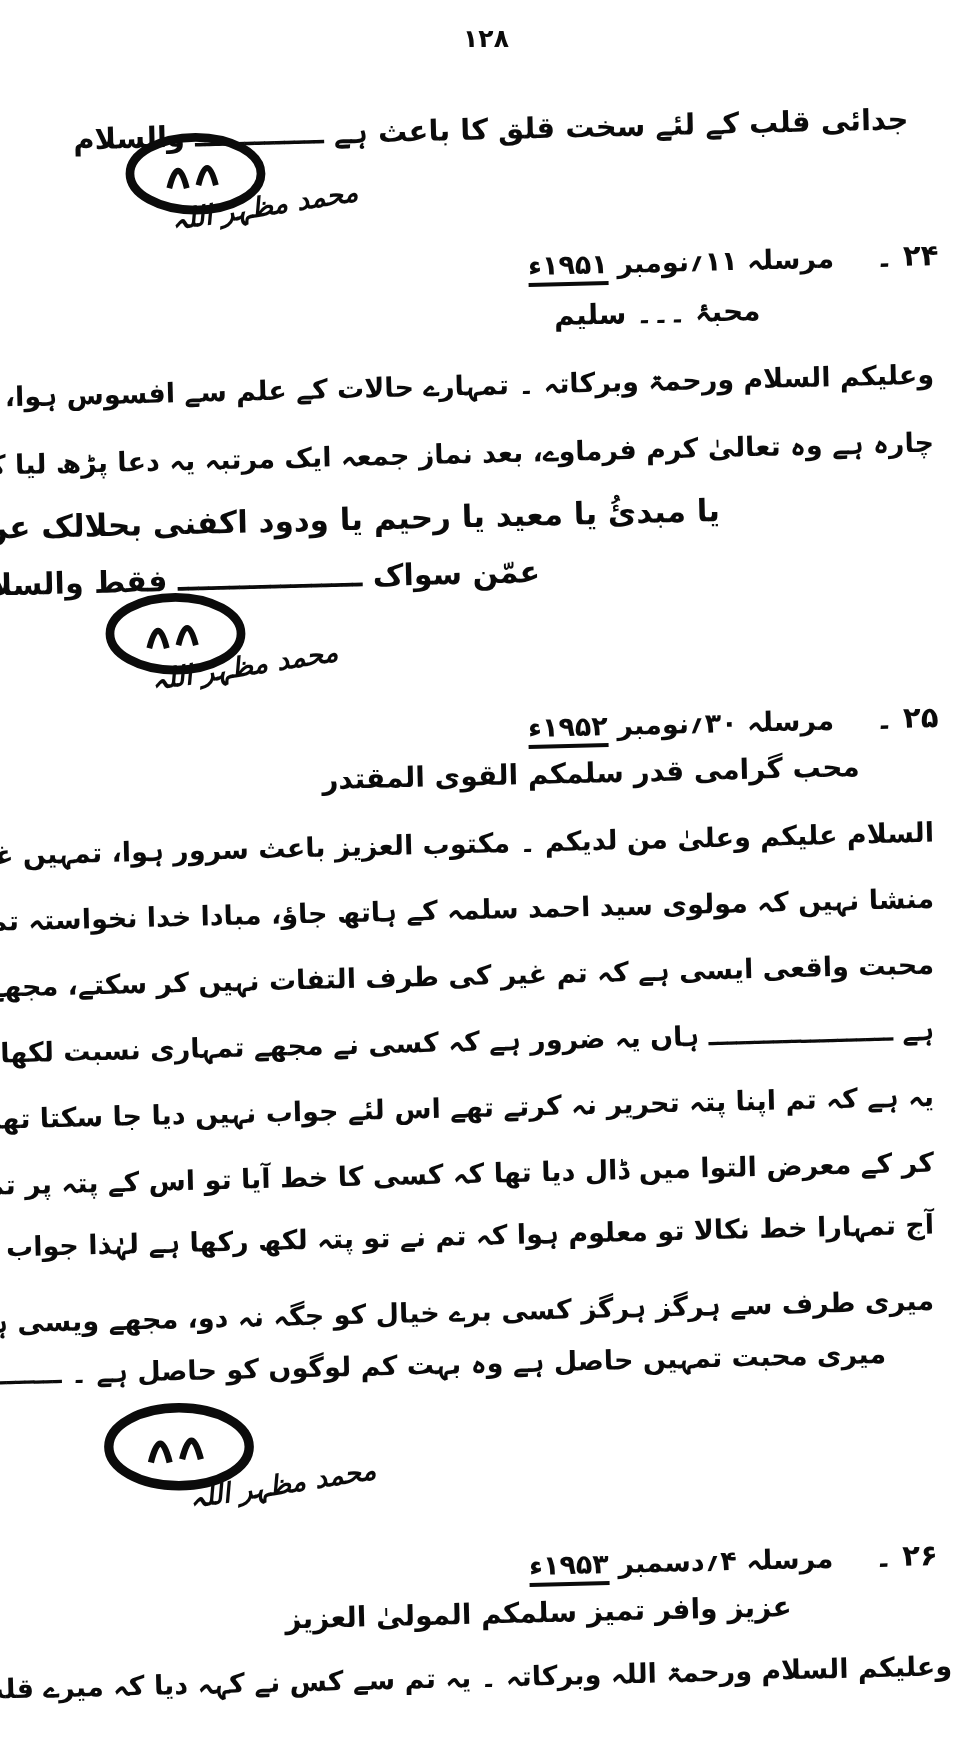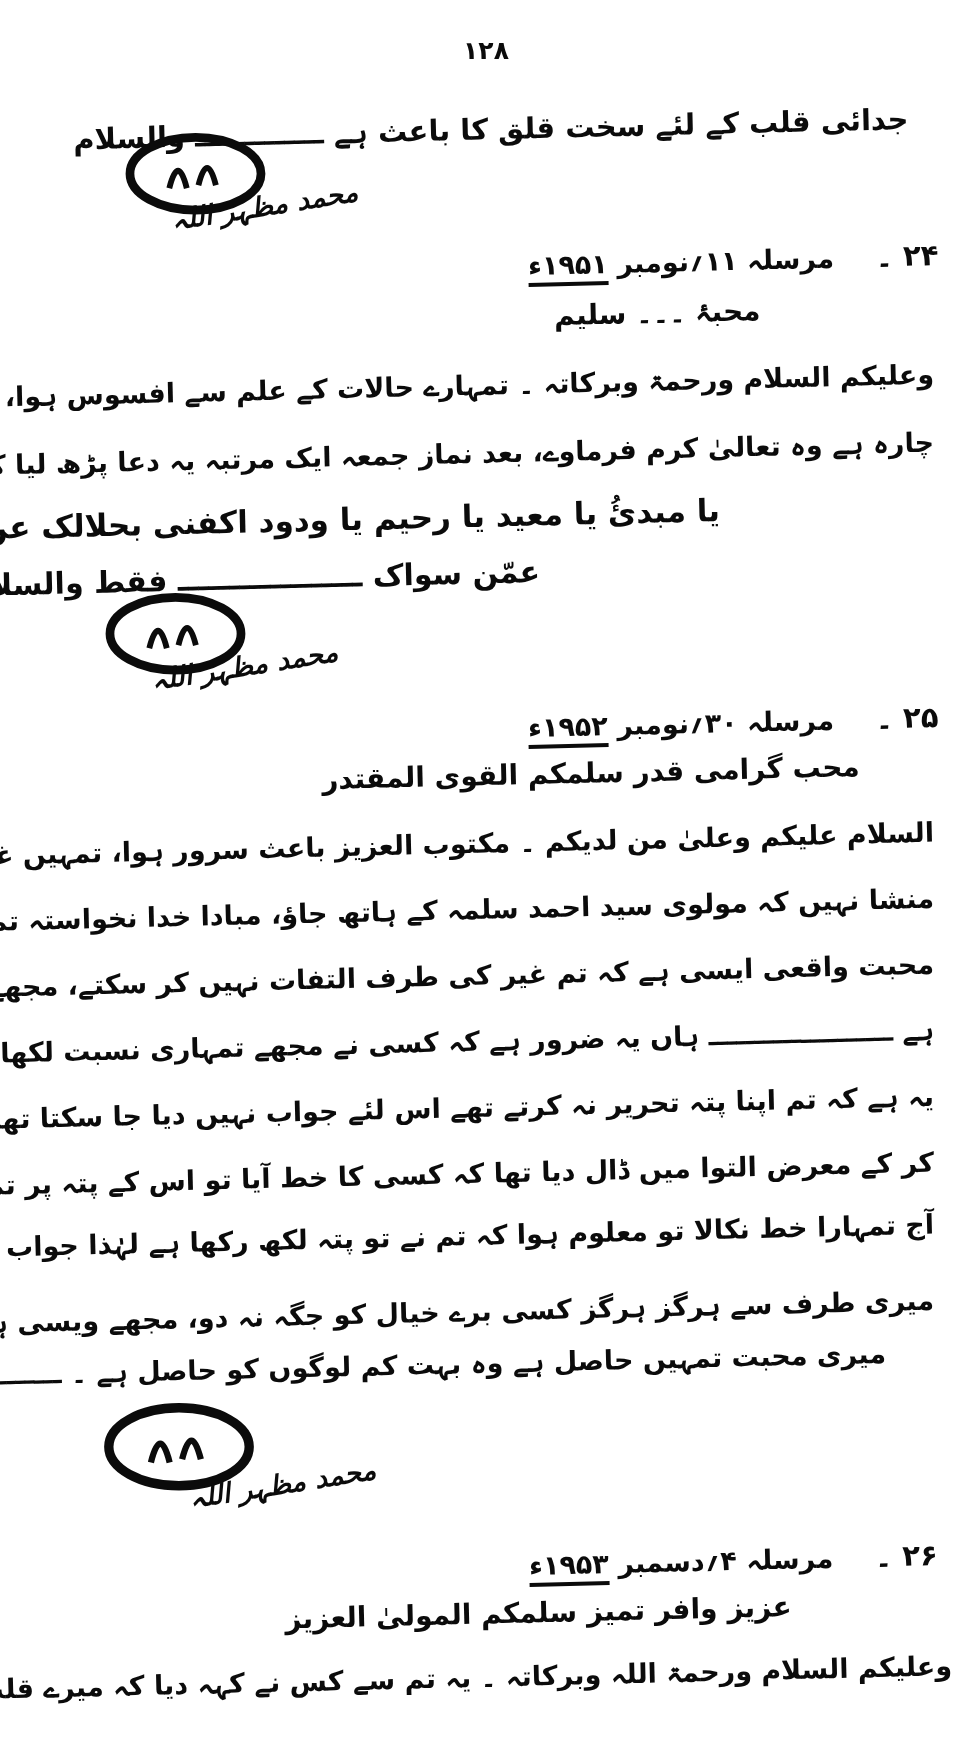--- a/index.html
+++ b/index.html
@@ -4,21 +4,21 @@
 <style>
   html,body{margin:0;padding:0;}
   body{
     width:960px;height:1744px;position:relative;overflow:hidden;
     background:#ffffff;color:#0b0b0b;
     font-family:"DejaVu Sans",sans-serif;
     direction:rtl;
   }
   .abs{position:absolute;white-space:nowrap;}
   .ink{font-weight:700;letter-spacing:0px;}
-  .pageno{top:24px;left:12px;right:0;text-align:center;font-size:25px;font-weight:700;margin-top:12px;}
+  .pageno{top:24px;left:12px;right:0;text-align:center;font-size:25px;font-weight:700;}
   .slant{transform:rotate(-1.4deg);transform-origin:right center;}
   
   .l23-close{top:102px;right:52px;font-size:29px;}
   
   .hdr{display:flex;gap:42px;align-items:baseline;direction:rtl;}
   .hdr .num{font-size:29px;font-weight:700;}
   .hdr .date{font-size:27px;font-weight:700;}
   .hdr .year{border-bottom:4px solid #0b0b0b;padding-bottom:2px;}
   .h24{top:238px;right:22px;}
   .h25{top:700px;right:22px;}

